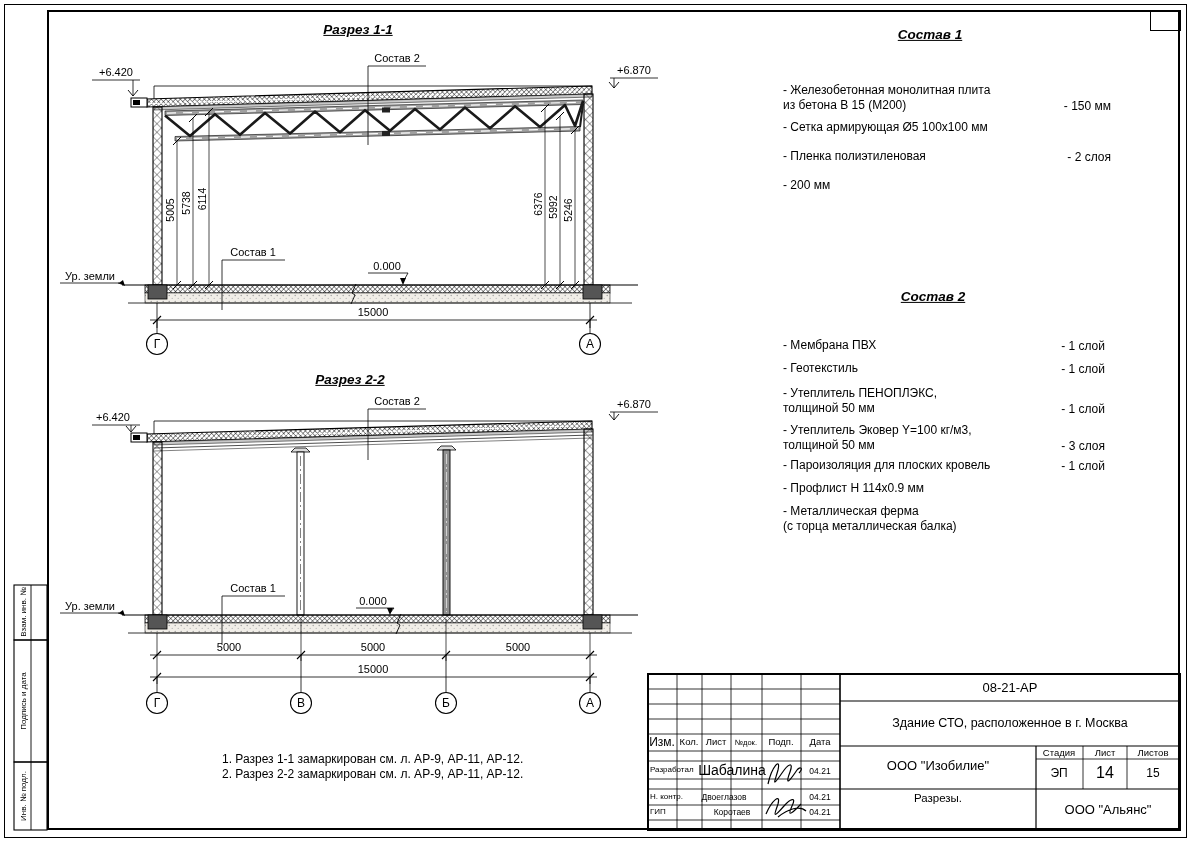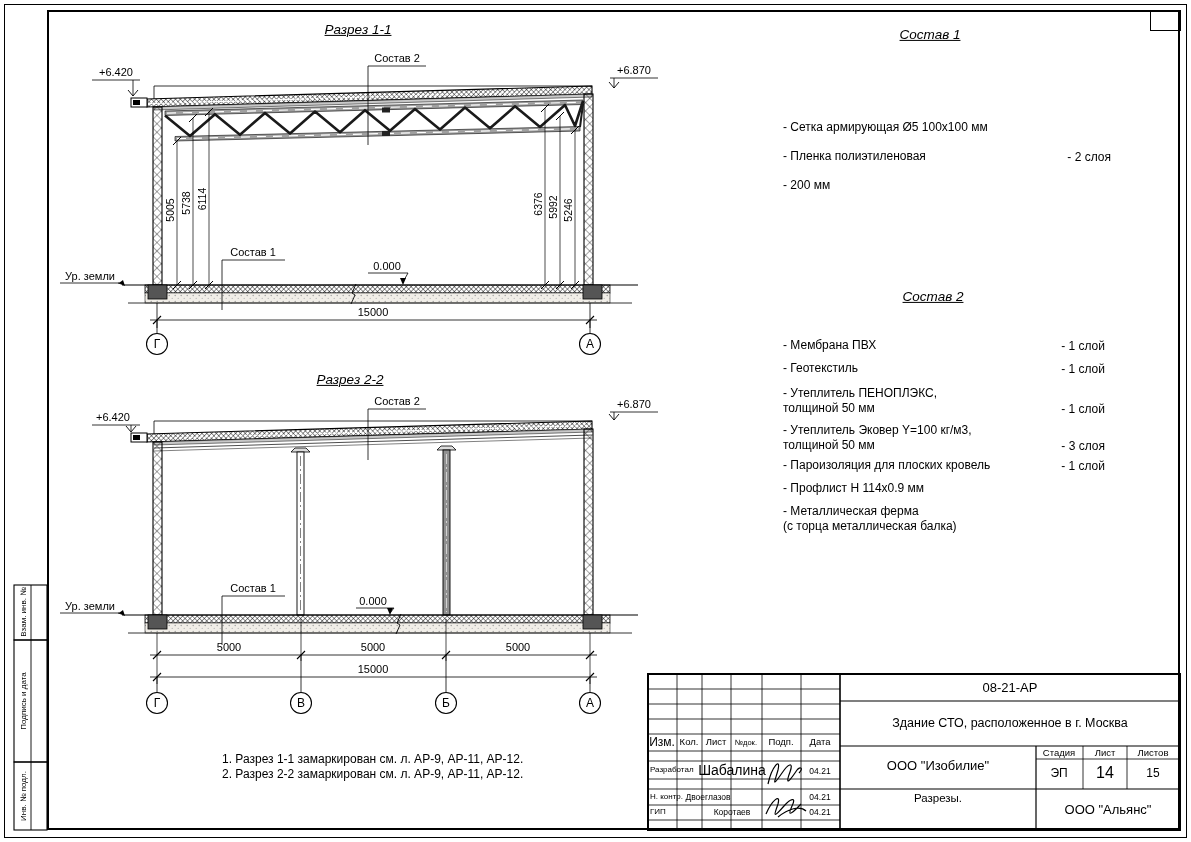--- a/index.html
+++ b/index.html
@@ -1,21 +1,21 @@
 <!DOCTYPE html>
 <html><head>
 <meta charset="utf-8">
 <style>
   html,body{margin:0;padding:0;background:#fff}
   .sheet{position:relative;width:1191px;height:842px;background:#fff;overflow:hidden;
          font-family:"Liberation Sans",sans-serif;color:#000}
   .t{position:absolute;color:#000;font-family:"Liberation Sans",sans-serif;line-height:1.2}
   .ctr{transform:translate(-50%,-50%);white-space:nowrap}
   .rot{transform:translate(-50%,-50%) rotate(-90deg);white-space:nowrap}
-  .it{font-style:italic;font-weight:normal;text-decoration:underline}
+  .it{font-style:italic;font-weight:bold;text-decoration:underline}
   .row{position:absolute;display:flex;justify-content:space-between;align-items:flex-end}
   .nm{font-size:12px;white-space:pre-line;line-height:1.25}
   .vl{font-size:12px;white-space:nowrap}
   .frame{position:absolute;border:2px solid #000;box-sizing:border-box}
   .thin{position:absolute;border:1px solid #000;box-sizing:border-box}
   .vlab{position:absolute;transform:translate(-50%,-50%) rotate(-90deg);font-size:8px;white-space:nowrap}
   svg{position:absolute;left:0;top:0}
 </style>
 </head>
 <body>
@@ -213,20 +213,25 @@
   <div class="t ctr" style="left:229px;top:648px;font-size:11px">5000</div>
   <div class="t ctr" style="left:373px;top:648px;font-size:11px">5000</div>
   <div class="t ctr" style="left:518px;top:648px;font-size:11px">5000</div>
   <div class="t ctr" style="left:373px;top:670px;font-size:11px">15000</div>
   <div class="t ctr" style="left:157px;top:703px;font-size:12px">Г</div>
   <div class="t ctr" style="left:301px;top:703px;font-size:12px">В</div>
   <div class="t ctr" style="left:446px;top:703px;font-size:12px">Б</div>
   <div class="t ctr" style="left:590px;top:703px;font-size:12px">А</div>
 
   <div class="t it ctr" style="left:930px;top:35px;font-size:13.5px">Состав 1</div>
+  <div class="row" style="left:783px;top:83px;width:328px">
+    <div class="nm">- Железобетонная  монолитная плита
+из бетона В 15 (М200)</div>
+    <div class="vl">- 150 мм</div>
+  </div>
   <div class="row" style="left:783px;top:120px;width:328px">
     <div class="nm">- Сетка армирующая Ø5 100х100 мм</div>
     <div class="vl"></div>
   </div>
   <div class="row" style="left:783px;top:149px;width:328px">
     <div class="nm">- Пленка полиэтиленовая</div>
     <div class="vl">-  2 слоя</div>
   </div>
   <div class="row" style="left:783px;top:178px;width:328px">
     <div class="vl">- 200 мм</div>
@@ -276,21 +281,21 @@
   <div class="t ctr" style="left:689px;top:742px;font-size:9.5px">Кол.</div>
   <div class="t ctr" style="left:716px;top:742px;font-size:9.5px">Лист</div>
   <div class="t ctr" style="left:746px;top:742px;font-size:7.5px">№док.</div>
   <div class="t ctr" style="left:781px;top:742px;font-size:9.5px">Подп.</div>
   <div class="t ctr" style="left:820px;top:742px;font-size:9.5px">Дата</div>
 
   <div class="t" style="left:650px;top:765px;font-size:8px">Разработал</div>
   <div class="t ctr" style="left:732px;top:770px;font-size:14px">Шабалина</div>
   <div class="t ctr" style="left:820px;top:771px;font-size:8.5px">04.21</div>
   <div class="t" style="left:650px;top:792px;font-size:8px">Н. контр.</div>
-  <div class="t ctr" style="left:708px;top:797px;font-size:8.5px">Двоеглазов</div>
+  <div class="t ctr" style="left:724px;top:797px;font-size:8.5px">Двоеглазов</div>
   <div class="t ctr" style="left:820px;top:797px;font-size:8.5px">04.21</div>
   <div class="t" style="left:650px;top:807px;font-size:8px">ГИП</div>
   <div class="t ctr" style="left:732px;top:812px;font-size:8.5px">Коротаев</div>
   <div class="t ctr" style="left:820px;top:812px;font-size:8.5px">04.21</div>
 
   <div class="t ctr" style="left:1010px;top:688px;font-size:13px">08-21-АР</div>
   <div class="t ctr" style="left:1010px;top:723px;font-size:12.5px">Здание СТО, расположенное в г. Москва</div>
   <div class="t ctr" style="left:938px;top:766px;font-size:13px">ООО "Изобилие"</div>
   <div class="t ctr" style="left:938px;top:799px;font-size:11.5px">Разрезы.</div>
   <div class="t ctr" style="left:1108px;top:810px;font-size:13px">ООО "Альянс"</div>

